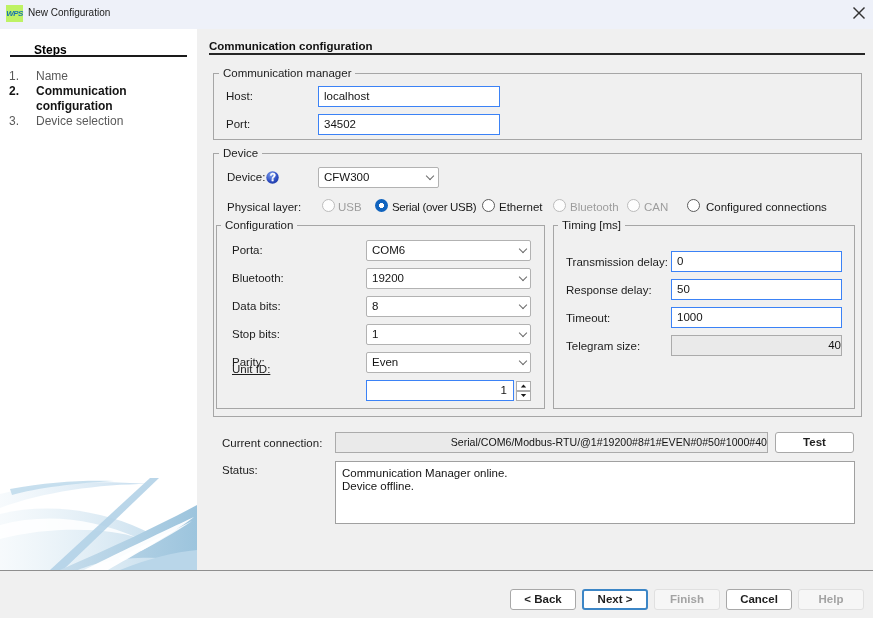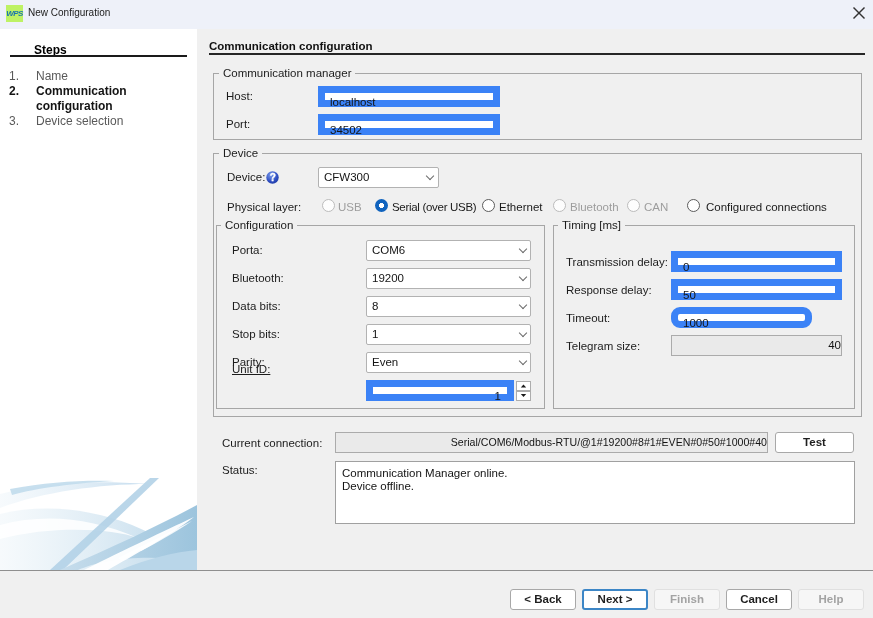--- a/index.html
+++ b/index.html
@@ -29,21 +29,21 @@
 .btn.focus { border:2px solid #3c86c6; line-height:17px; }
 .btn.dis { background:#f6f6f6; border:1px solid #e0e0e0; color:#a3a3a3; }
 
 
 #main-h { left:209px; top:40px; font-size:11.5px; font-weight:bold; color:#111; }
 #main-hline { left:209px; top:53px; width:656px; height:2px; background:#262626; }
 
 .gbox { border:1px solid #a6a6a6; background:transparent; }
 .glabel { font-size:11.5px; color:#1c1c1c; background:#f0f0f0; padding:0 4px; }
 .lbl { font-size:11.5px; color:#1c1c1c; }
-.inp { background:#fff; border:7px solid #3b82f6; font-size:11.5px; color:#141414; padding-left:5px; line-height:19px; height:21px; }
+.inp { background:#fff; border:1px solid #3b82f6; font-size:11.5px; color:#141414; padding-left:5px; line-height:19px; height:21px; }
 .inp.ro { background:#eaeaea; border:1px solid #ababab;text-align:right; }
 .dd { border-radius:2px; background:#fff; border:1px solid #b2b2b2; font-size:11.5px; color:#141414; padding-left:5px; line-height:19px; height:21px; }
 .chev { position:absolute; width:6px; height:6px; border-right:1.2px solid #6b6b6b; border-bottom:1.2px solid #6b6b6b; transform:rotate(45deg); }
 
 .radio { position:absolute; width:13px; height:13px; border-radius:50%; }
 .radio.on { background:radial-gradient(circle, #fff 0 2.7px, #1063be 2.8px); }
 .radio.off { background:#fff; border:1px solid #5c5c5c; }
 .radio.dis { background:#fdfdfd; border:1px solid #bcbcbc; }
 .rlbl { position:absolute; font-size:11.5px; }
 .dtext { color:#9d9d9d; }
@@ -187,21 +187,21 @@
 </svg>
 
 <div class="abs gbox" style="left:553px; top:225px; width:302px; height:184px;"></div>
 <div class="abs glabel" style="left:558px; top:219px;">Timing [ms]</div>
 
 <div class="abs lbl" style="left:566px; top:256px;">Transmission delay:</div>
 <div class="abs inp" style="left:671px; top:251px; width:171px;">0</div>
 <div class="abs lbl" style="left:566px; top:284px;">Response delay:</div>
 <div class="abs inp" style="left:671px; top:279px; width:171px;">50</div>
 <div class="abs lbl" style="left:566px; top:312px;">Timeout:</div>
-<div class="abs inp" style="left:671px; top:307px; width:141px;border-radius:9px;">1000</div>
+<div class="abs inp" style="left:671px; top:307px; width:171px;">1000</div>
 <div class="abs lbl" style="left:566px; top:340px;">Telegram size:</div>
 <div class="abs inp ro" style="left:671px; top:335px; width:171px;">40</div>
 
 <div class="abs lbl" style="left:222px; top:437px;">Current connection:</div>
 <div class="abs inp ro" style="left:335px; top:432px; width:433px; font-size:10.6px; padding-left:5px;">Serial/COM6/Modbus-RTU/@1#19200#8#1#EVEN#0#50#1000#40</div>
 <div class="abs btn" style="left:775px; top:432px; width:79px;">Test</div>
 
 <div class="abs lbl" style="left:222px; top:464px;">Status:</div>
 <div class="abs" style="left:335px; top:461px; width:520px; height:63px; background:#fff; border:1px solid #a0a0a0; font-size:11.5px; color:#141414; padding:4.5px 0 0 6px; line-height:13.5px;">Communication Manager online.<br>Device offline.</div>
 

